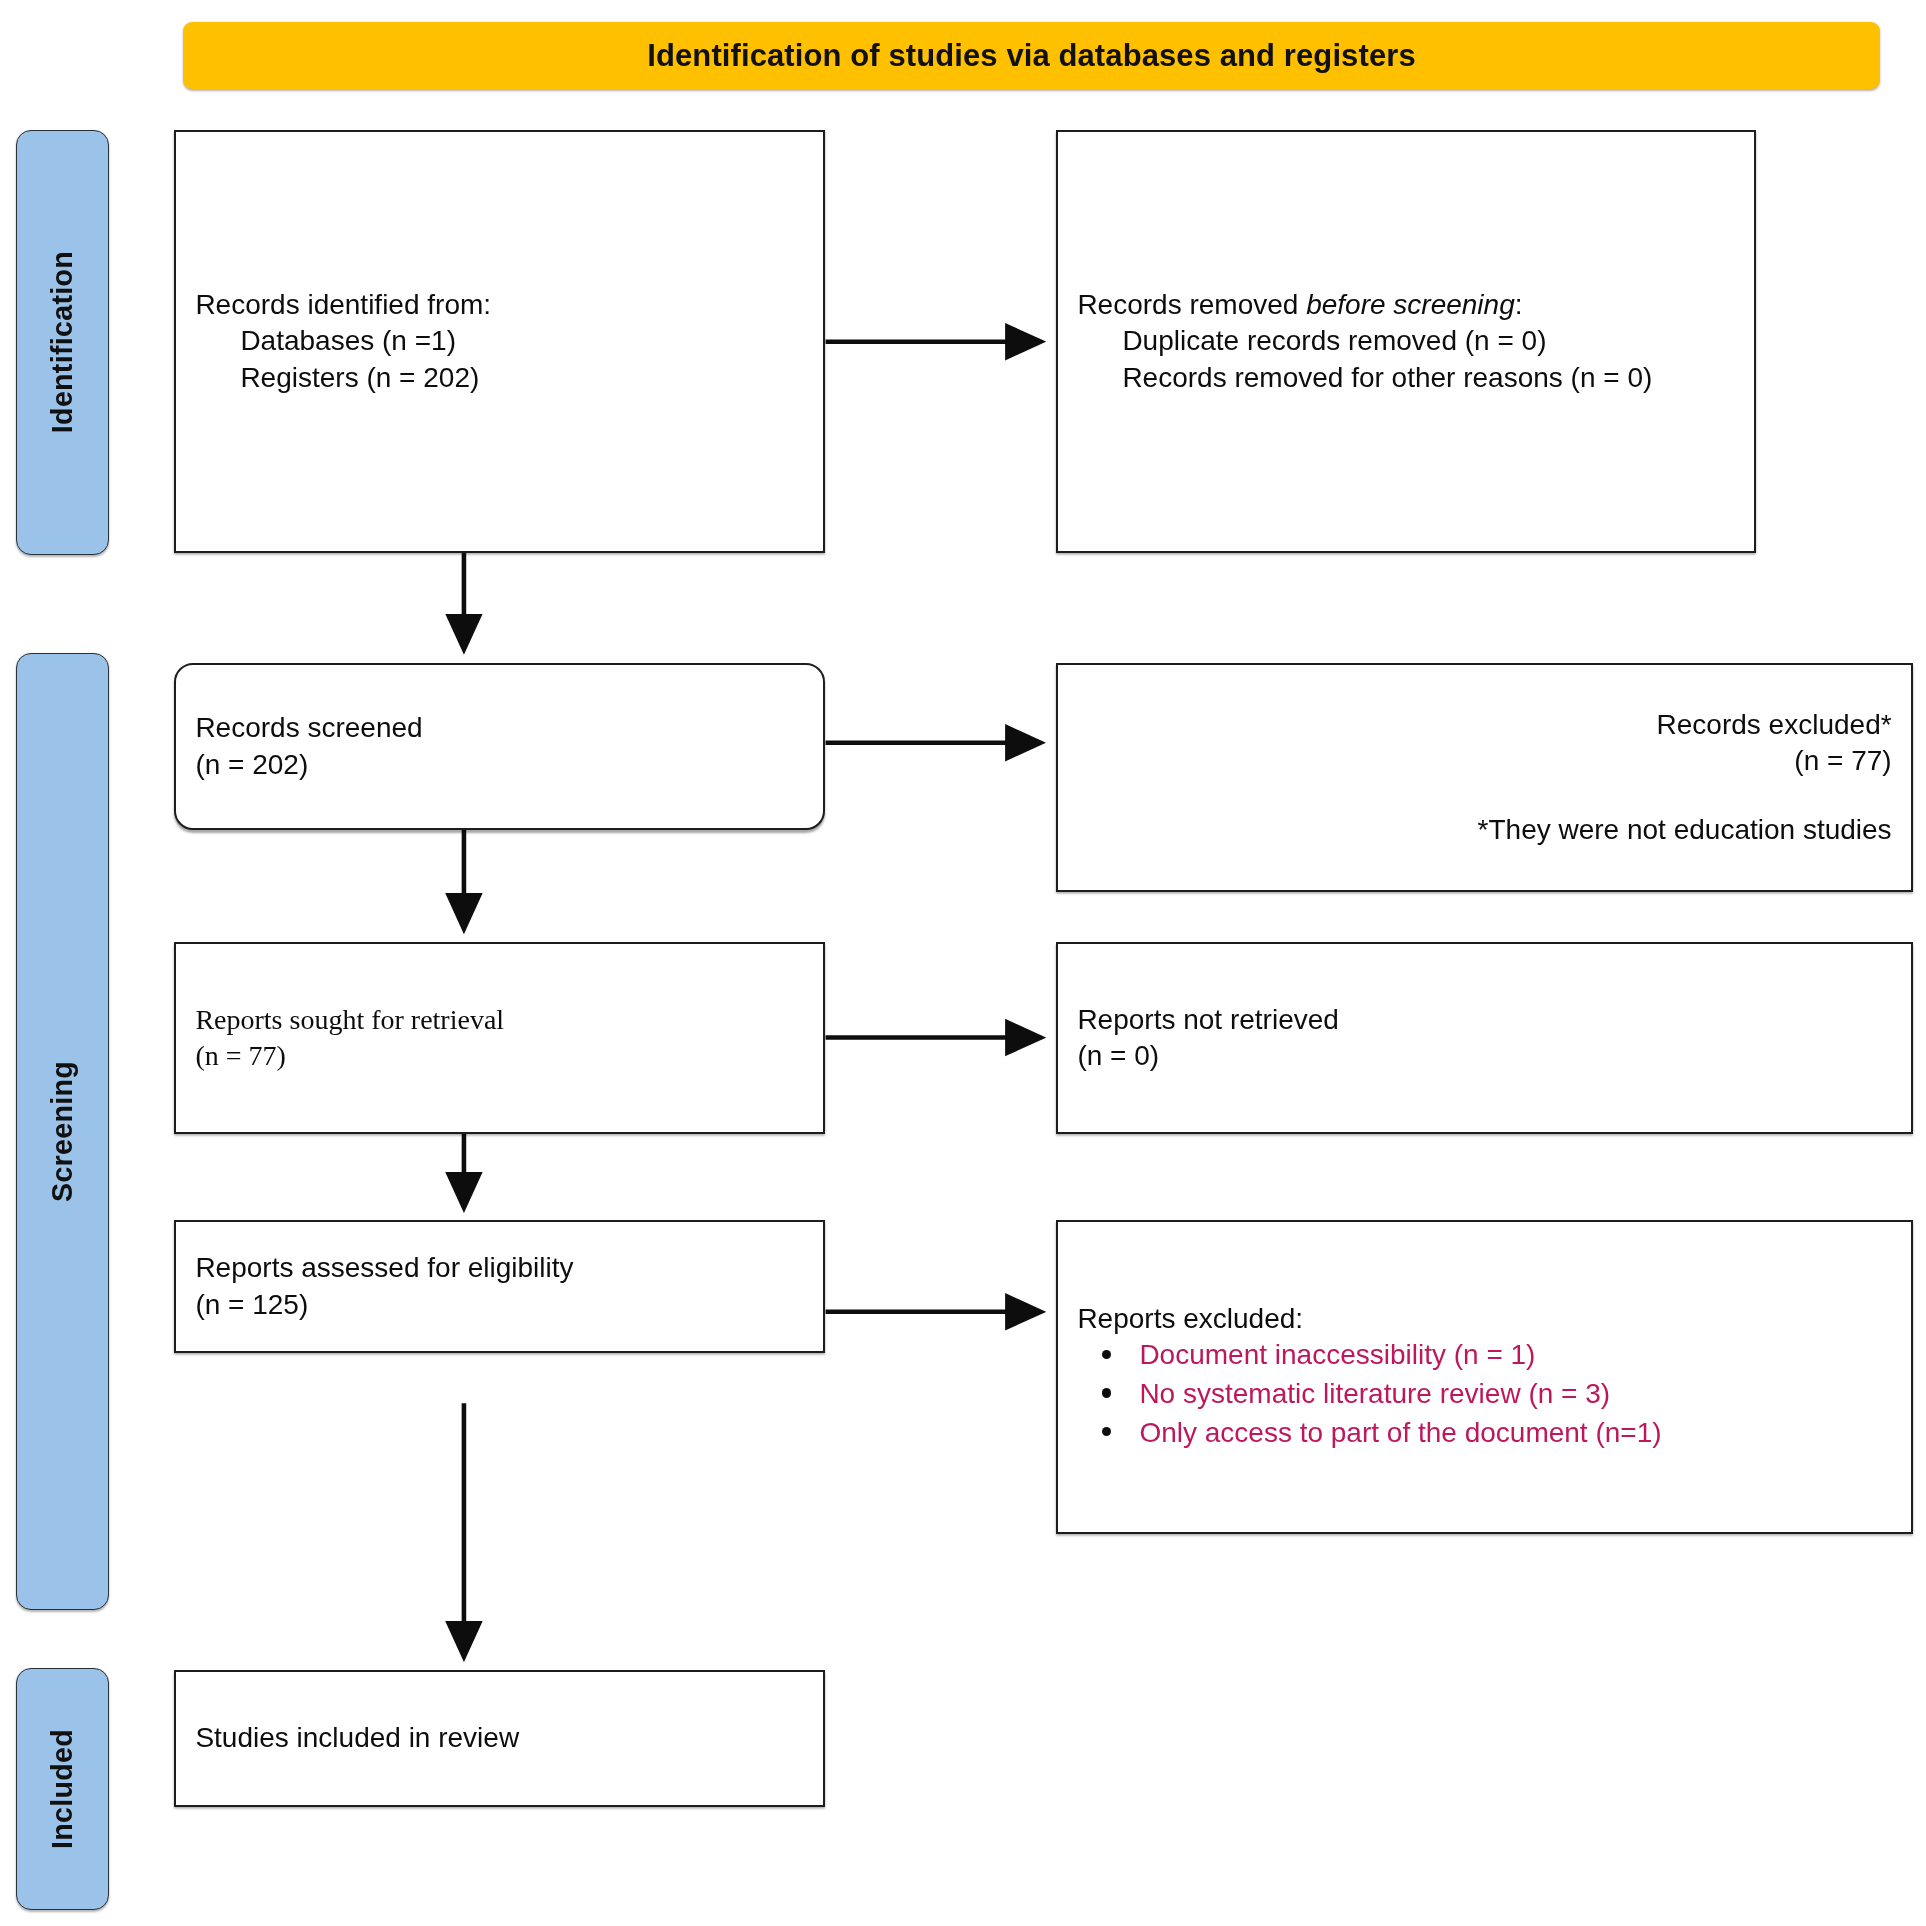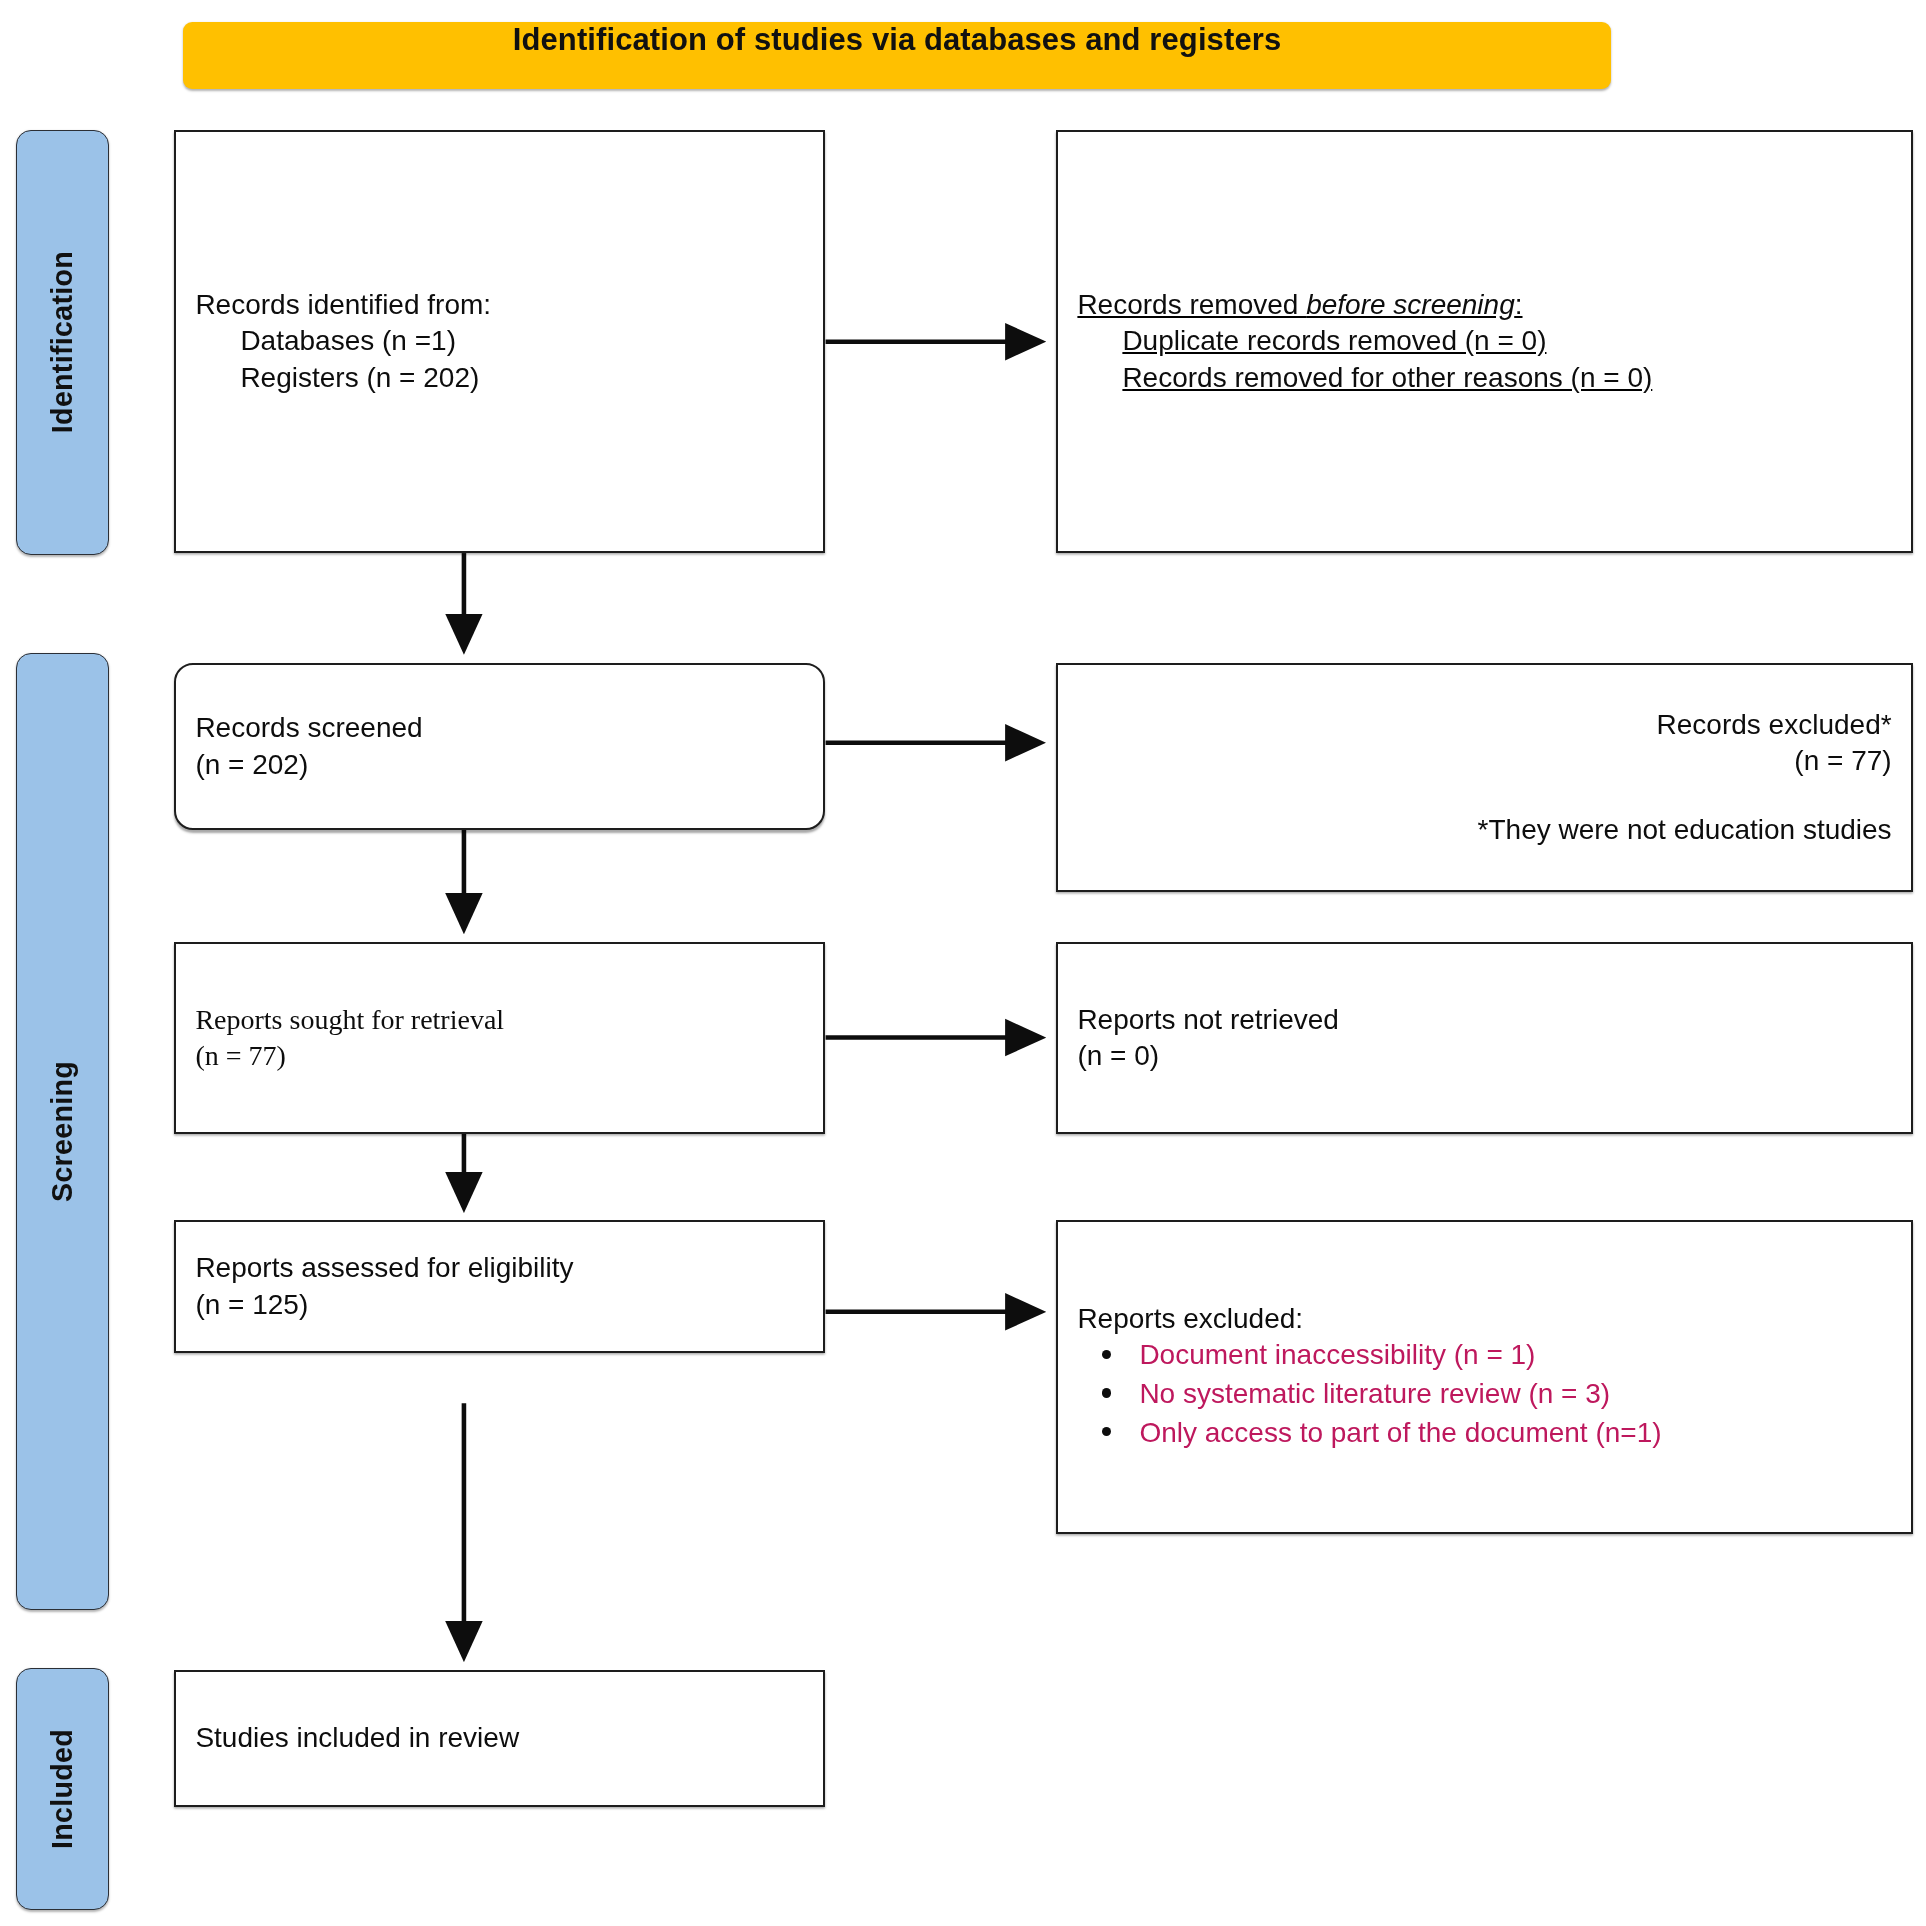--- a/index.html
+++ b/index.html
@@ -16,27 +16,27 @@
     height: 1926px;
     background: #ffffff;
     overflow: hidden;
   }
 
   
   .banner {
     position: absolute;
     left: 183px;
     top: 22px;
-    width: 1428px;
+    width: 1697px;
     height: 67px;
     background: #ffc000;
     border-radius: 9.1px;
     box-shadow: 0 1.7px 2.3px rgba(0,0,0,0.30);
     display: flex;
-    align-items: flex-start;
+    align-items: center;
     justify-content: center;
   }
   .banner-text {
     font-size: 31px;
     font-weight: bold;
     color: #111111;
     letter-spacing: 0.1px;
     white-space: nowrap;
   }
 
@@ -110,21 +110,21 @@
     top: 12.6px;
     width: 9.1px;
     height: 9.1px;
     background: #0d0d0d;
     border-radius: 50%;
   }
   .bullets li .btext { display: block; }
 
   
   #box-identified   { left: 174px;  top: 130px;  width: 651px; height: 423px; }
-  #box-removed      { left: 1056px; top: 130px;  width: 857px; height: 423px; text-decoration: underline; }
+  #box-removed      { left: 1056px; top: 130px;  width: 700px; height: 423px; }
   #box-screened     { left: 174px;  top: 663px; width: 651px; height: 167px; border-radius: 19px; }
   #box-excluded     { left: 1056px; top: 663px; width: 857px; height: 229px; text-align: right; }
   #box-sought       { left: 174px;  top: 942px; width: 651px; height: 192px; font-family: Liberation Serif, serif; }
   #box-notretrieved { left: 1056px; top: 942px; width: 857px; height: 192px; }
   #box-assessed     { left: 174px;  top: 1220px; width: 651px; height: 133px; }
   #box-repexcluded  { left: 1056px; top: 1220px; width: 857px; height: 314px; }
   #box-included     { left: 174px;  top: 1670px; width: 651px; height: 137px; }
 
   
   #connectors {

